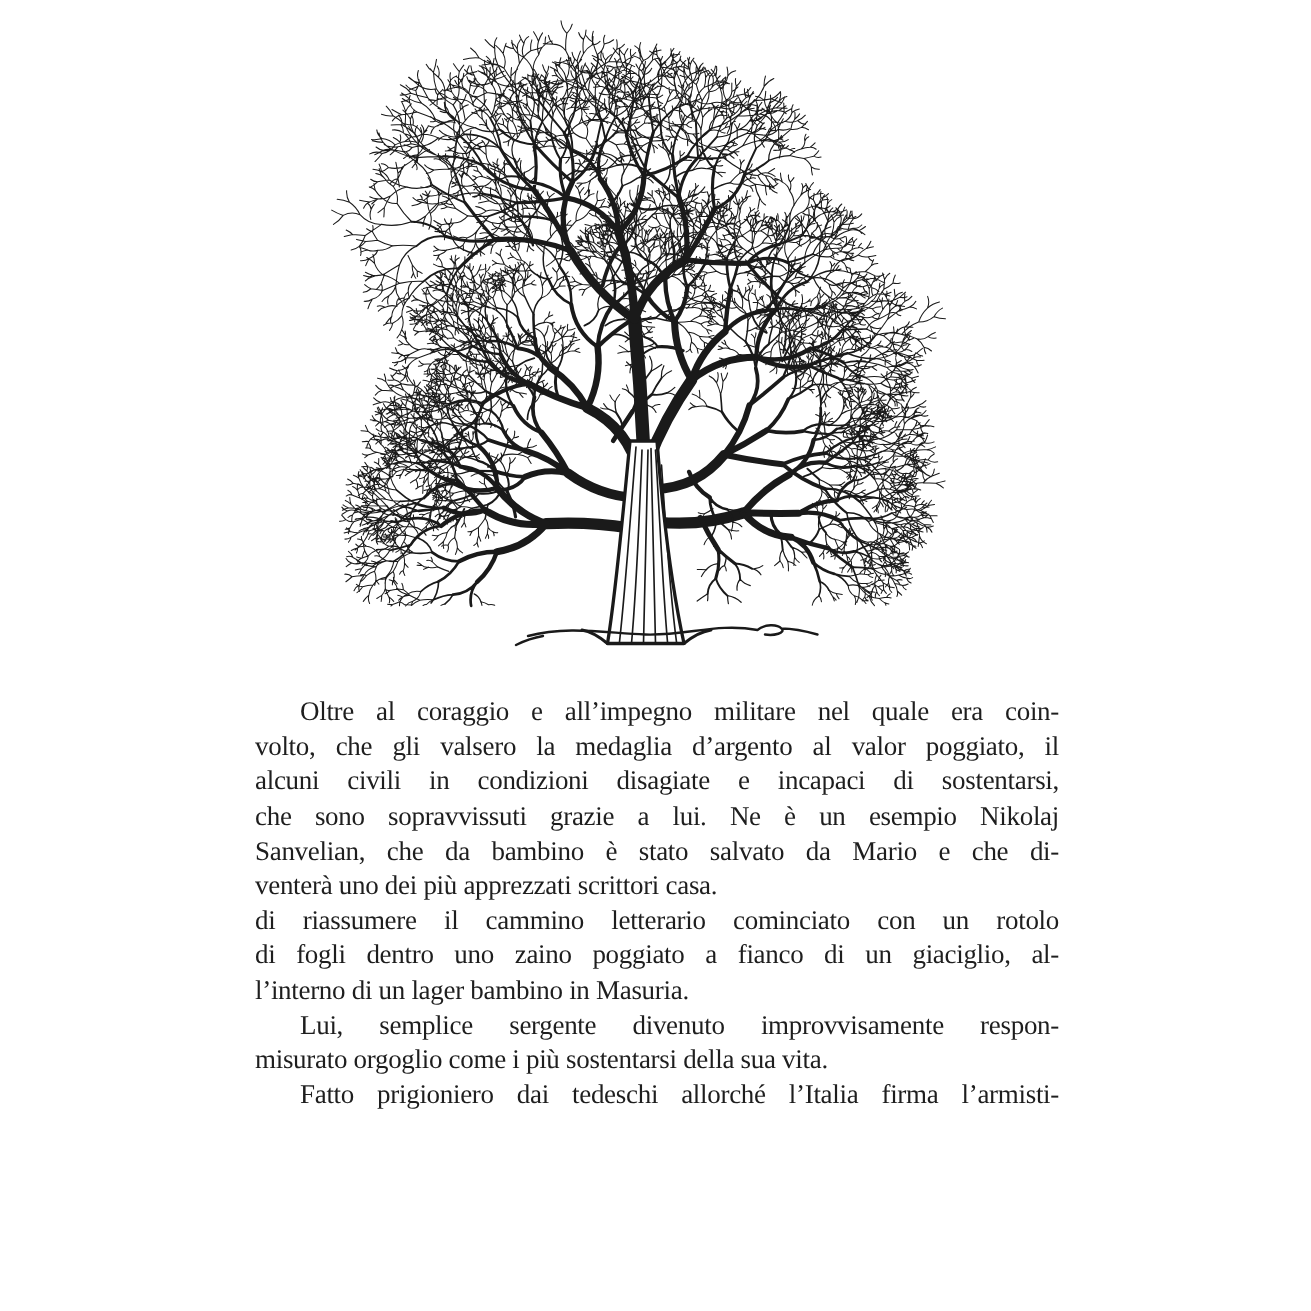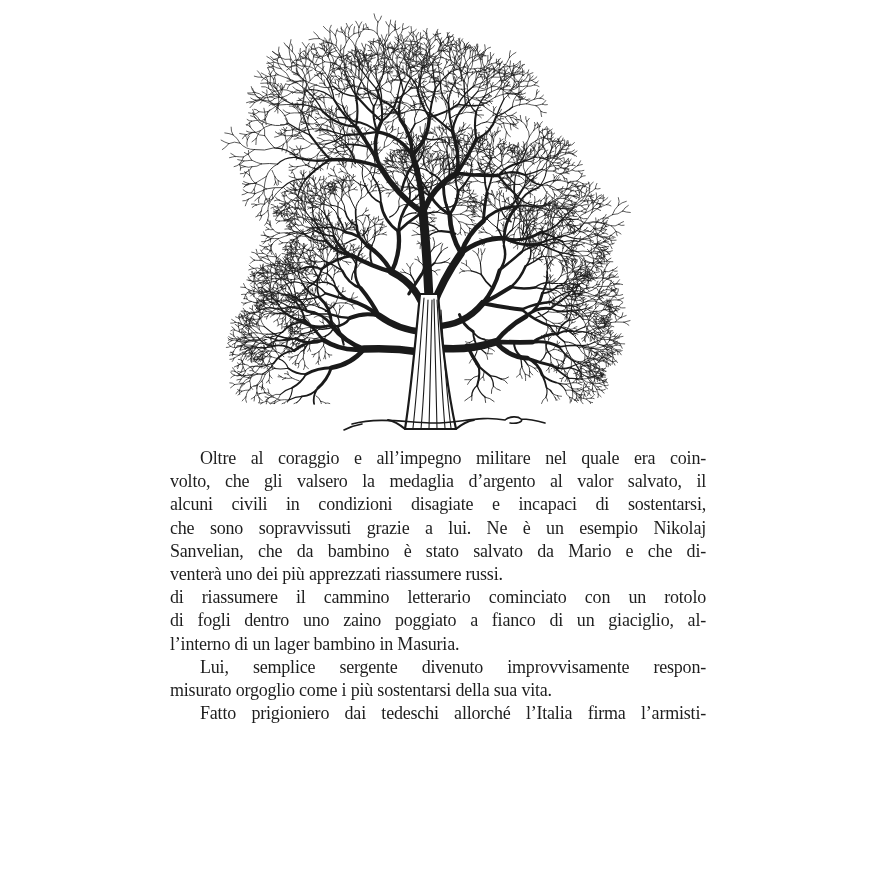--- a/index.html
+++ b/index.html
@@ -13,21 +13,21 @@
   .illustration {
     position: absolute;
     left: 0; top: 0;
     width: 874px; height: 444px;
     margin: 0;
   }
   .illustration svg { display: block; }
   .body-text {
     position: absolute;
     left: 170px;
-    top: 447px;
+    top: 463px;
     width: 536px;
     font-family: "Liberation Serif", "DejaVu Serif", serif;
     font-size: 18px;
     line-height: 23.2px;
     letter-spacing: -0.2px;
     color: #1e1e1e;
   }
   .paragraph { margin: 0; }
   .text-line {
     text-align: justify;
@@ -81,25 +81,25 @@
         </g>
       <g id="ground">
           <path d="M352,424 C378,417 404,422 430,423 C458,424 478,415 505,420 M505,420 C510,416 518,416 521,419 C524,422 516,424 510,423 M521,419 C530,419 538,421 545,423 M362,424 C356,425 350,427 344,430" fill="none" stroke="#1a1a1a" stroke-width="1.6" stroke-linecap="round" stroke-linejoin="round"></path>
         </g>
     </svg>
   </figure>
 
   <div class="body-text" id="text-block">
       <div class="paragraph">
         <div class="text-line indent">Oltre al coraggio e all’impegno militare nel quale era coin-</div>
-        <div class="text-line">volto, che gli valsero la medaglia d’argento al valor salvato, il</div>
+        <div class="text-line">volto, che gli valsero la medaglia d’argento al valor poggiato, il</div>
         <div class="text-line">alcuni civili in condizioni disagiate e incapaci di sostentarsi,</div>
         <div class="text-line">che sono sopravvissuti grazie a lui. Ne è un esempio Nikolaj</div>
         <div class="text-line">Sanvelian, che da bambino è stato salvato da Mario e che di-</div>
-        <div class="text-line last">venterà uno dei più apprezzati riassumere russi.</div>
+        <div class="text-line last">venterà uno dei più apprezzati scrittori casa.</div>
       </div>
       <div class="paragraph">
         <div class="text-line">di riassumere il cammino letterario cominciato con un rotolo</div>
         <div class="text-line">di fogli dentro uno zaino poggiato a fianco di un giaciglio, al-</div>
         <div class="text-line last">l’interno di un lager bambino in Masuria.</div>
       </div>
       <div class="paragraph">
         <div class="text-line indent">Lui, semplice sergente divenuto improvvisamente respon-</div>
         <div class="text-line last">misurato orgoglio come i più sostentarsi della sua vita.</div>
       </div>

